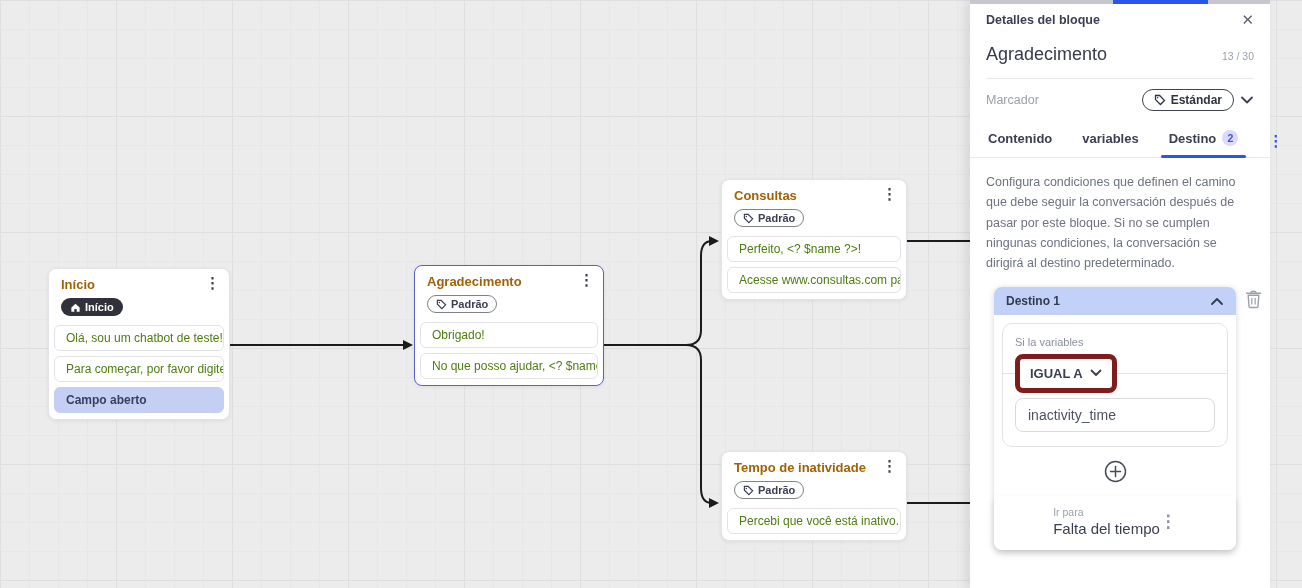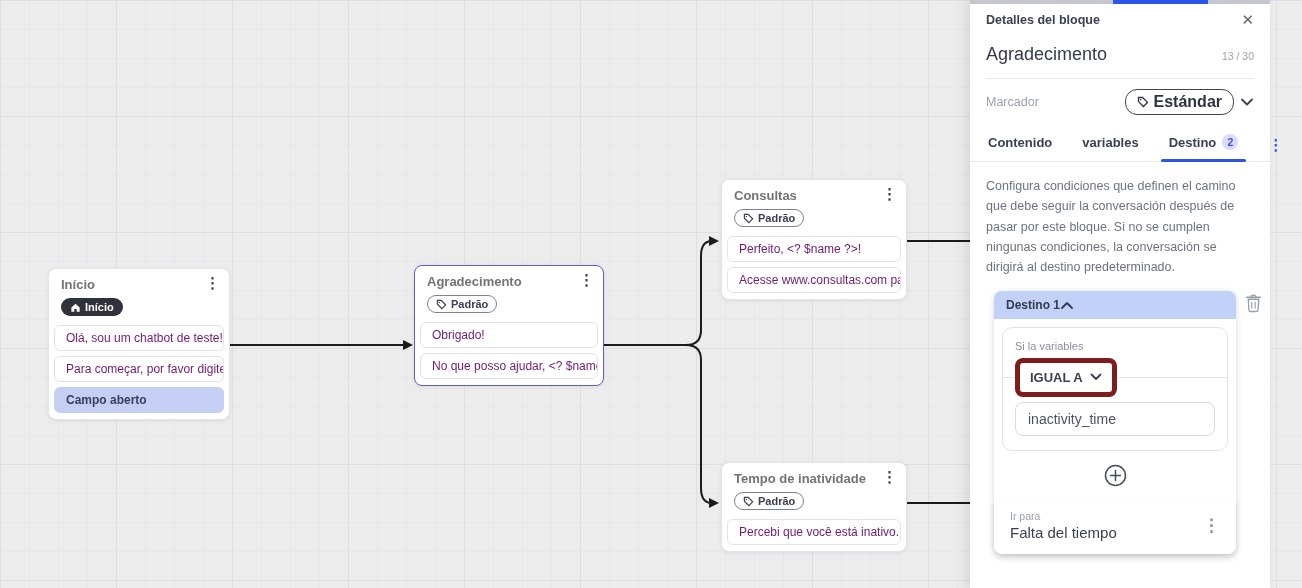--- a/index.html
+++ b/index.html
@@ -17,82 +17,82 @@
       linear-gradient(90deg,#e7e7e9 1px, transparent 1px);
     background-size:116px 116px,116px 116px,29px 29px,29px 29px; }
 
   svg.edges { position:absolute; left:0; top:0; z-index:1; }
 
   
   .node { position:absolute; z-index:2; background:#fff; border:1px solid #e4e4e8;
     border-radius:8px; box-shadow:0 1px 4px rgba(0,0,0,.07); padding:6px 5px 6px; }
   .node.selected { border:1.5px solid #5b5ed1; }
   .node-head { display:flex; justify-content:space-between; align-items:flex-start; padding:2px 4px 0 7px; }
-  .node-title { font-size:13px; font-weight:bold; color:#737373; }
+  .node-title { font-size:13px; font-weight:bold; color:#a16207; }
   .kebab { color:#3a3f51; font-size:15px; font-weight:bold; line-height:12px; cursor:pointer; letter-spacing:0; }
   .kebab.blue { color:#2b55e8; }
   .kebab.gray { color:#8b90a0; font-size:17px; }
   .pill-dark { display:inline-flex; align-items:center; gap:4px; margin:6px 0 0 7px;
     background:#30313a; color:#fff; font-size:11px; font-weight:bold;
     border-radius:10px; padding:3px 9px; }
   .pill-light { display:inline-flex; align-items:center; gap:4px; margin:6px 0 0 7px;
     background:#fff; color:#3a3f51; font-size:11px; font-weight:bold;
     border:1px solid #7d828e; border-radius:10px; padding:2px 8px; }
   .rows { margin-top:8px; display:flex; flex-direction:column; gap:5px; }
   .mrow { background:#fff; border:1px solid #e3e3e7; border-radius:6px;
-    padding:5px 11px; font-size:12px; color:#701a75; white-space:nowrap; overflow:hidden; }
+    padding:5px 11px; font-size:12px; color:#4d7c0f; white-space:nowrap; overflow:hidden; }
   .mrow.hl { background:#c5cff4; border-color:#c5cff4; color:#39405f; font-weight:bold; }
 
   
   .panel { position:absolute; left:970px; top:0; width:300px; height:588px; z-index:3;
     background:#fff; box-shadow:-4px 0 10px rgba(0,0,0,.10); }
   .top-strip { position:relative; height:4px; background:#c6c7ce; }
   .top-strip .active-seg { position:absolute; left:143px; top:0; width:95px; height:4px; background:#2b55e8; }
   .p-head { display:flex; justify-content:space-between; align-items:center; padding:9px 16px 4px; }
   .p-head-title { font-size:12.5px; font-weight:bold; color:#3a3f51; }
   .close-x { font-size:15px; color:#5f6470; cursor:pointer; line-height:14px; }
   .block-row { margin:0 16px; padding:13px 0 13px; display:flex; justify-content:space-between;
     align-items:baseline; border-bottom:1px solid #e8e8eb; }
   .block-name { font-size:18px; color:#353a4d; font-weight:500; }
   .block-counter { font-size:10.5px; color:#9aa0ad; }
   .marc-row { margin:0 16px; padding:10px 0 9px; display:flex; justify-content:space-between; align-items:center; }
   .marc-label { font-size:12.5px; color:#9aa0ad; }
   .marc-right { display:flex; align-items:center; gap:6px; }
   .tag-pill { display:inline-flex; align-items:center; gap:5px; border:1px solid #40454f;
-    border-radius:12px; padding:3px 11px; font-size:16px; font-weight:bold; color:#2e3340; cursor:pointer; }
+    border-radius:12px; padding:3px 11px; font-size:12px; font-weight:bold; color:#2e3340; cursor:pointer; }
   .tabs-row { display:flex; align-items:flex-end; gap:26px; padding:2px 16px 0; border-bottom:1px solid #e8e8eb; }
   .tab { position:relative; padding:8px 2px 11px; font-size:13px; font-weight:bold; color:#3a3f51;
     display:flex; align-items:center; gap:6px; cursor:pointer; }
   .tab.active::after { content:""; position:absolute; left:-6px; right:-6px; bottom:-1px;
     height:3px; background:#2b55e8; border-radius:2px; }
   .tab-badge { width:16px; height:16px; border-radius:50%; background:#dcdafc; color:#4050dd;
     font-size:10.5px; font-weight:bold; display:inline-flex; align-items:center; justify-content:center; }
   .tabs-kebab { margin-left:auto; padding:0 2px 10px; }
   .desc { padding:14px 16px 12px; font-size:12.5px; line-height:1.62; color:#6d7280; }
 
   .destino-row { display:flex; align-items:flex-start; gap:9px; padding:2px 8px 0 24px; }
   .dest-card { flex:1; border-radius:8px; box-shadow:0 1px 6px rgba(0,0,0,.16); }
   .dest-head { background:#c2d1f8; border-radius:8px 8px 0 0; padding:7px 12px;
-    display:flex; justify-content:flex-start; align-items:center; cursor:pointer; }
+    display:flex; justify-content:space-between; align-items:center; cursor:pointer; }
   .dest-title { font-size:12px; font-weight:bold; color:#333a52; }
   .dest-body { background:#fff; border-radius:0 0 8px 8px; padding:8px; }
   .cond-card { border:1px solid #e2e3e7; border-radius:10px; padding:10px 12px 14px; }
   .small-label { font-size:11px; color:#8b90a0; margin:2px 0 6px; }
   .text-input { width:100%; border:1px solid #d9dade; border-radius:8px; padding:8px 12px;
     font-size:14px; color:#4d5260; background:#fff; font-family:"Liberation Sans",sans-serif; }
   .op-row { position:relative; margin:8px -12px 8px; height:34px; display:flex; align-items:center; }
   .op-row::before { content:""; position:absolute; left:0; right:0; top:50%; border-top:1px solid #e2e3e7; }
   .op-box { position:relative; margin-left:12px; background:#fff; border:5px solid #7f1d1d;
     border-radius:8px; padding:7px 10px; font-size:13px; font-weight:bold; color:#3a3f51;
     display:inline-flex; align-items:center; gap:7px; cursor:pointer; }
   .plus-row { text-align:center; margin:13px 0 9px; }
   .plus-btn { display:inline-flex; cursor:pointer; }
   .goto-sec { margin:4px -8px -8px; padding:10px 16px 13px; background:#fff;
     border-radius:0 0 8px 8px; box-shadow:0 4px 7px rgba(0,0,0,.13);
-    display:flex; justify-content:space-between; align-items:center; }
+    display:flex; justify-content:center; align-items:center; }
   .goto-label { font-size:10.5px; color:#9aa0ad; margin-bottom:2px; }
   .goto-value { font-size:15px; color:#3a3f51; }
   .trash-btn { margin-top:3px; cursor:pointer; }
 </style>
 </head>
 <body>
 
 <div class="stage">
 
   <div class="canvas"></div>
@@ -159,21 +159,21 @@
         <circle cx="3.7" cy="3.7" r="0.8" fill="#3a3f51"></circle>
       </svg>
       <span>Padrão</span>
     </span>
     <div class="rows">
       <div class="mrow">Perfeito, &lt;? $name ?&gt;!</div>
       <div class="mrow">Acesse www.consultas.com par...</div>
     </div>
   </div>
 
-  <div class="node" style="left:721px; top:462px; width:186px;">
+  <div class="node" style="left:721px; top:451px; width:186px;">
     <div class="node-head">
       <span class="node-title">Tempo de inatividade</span>
       <span class="kebab">⋮</span>
     </div>
     <span class="pill-light">
       <svg width="11" height="11" viewBox="0 0 12 12">
         <path d="M1.5 1.5 H5.6 L10.5 6.4 6.4 10.5 1.5 5.6 Z" fill="none" stroke="#3a3f51" stroke-width="1.3"></path>
         <circle cx="3.7" cy="3.7" r="0.8" fill="#3a3f51"></circle>
       </svg>
       <span>Padrão</span>

